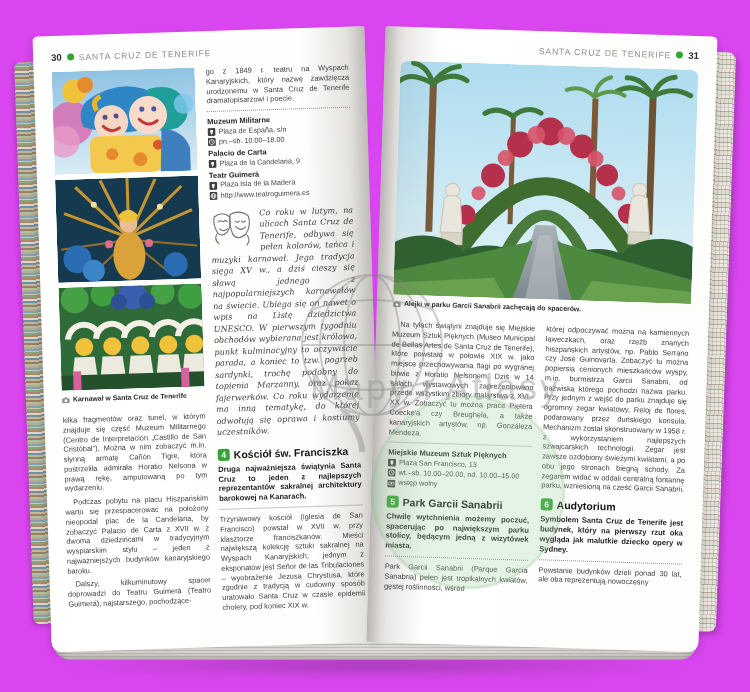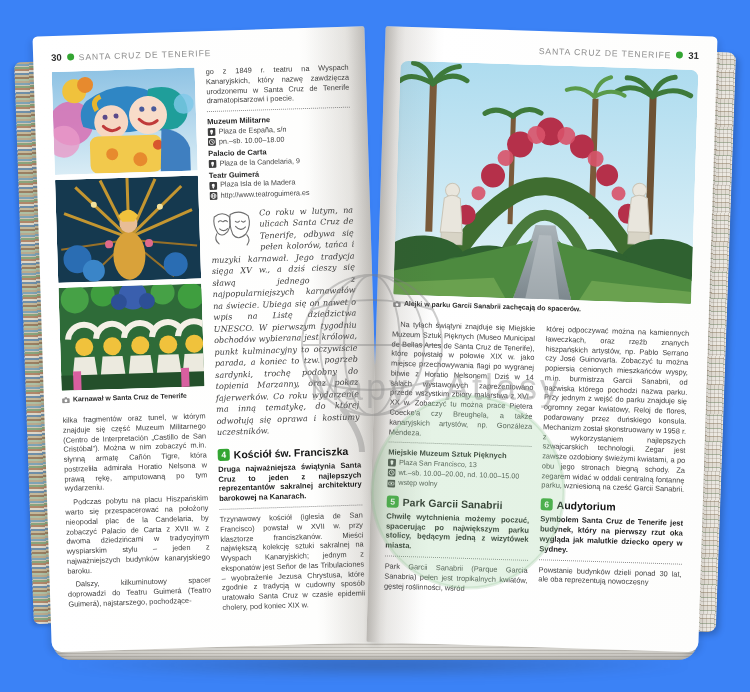--- a/index.html
+++ b/index.html
@@ -1,16 +1,16 @@
 <!DOCTYPE html>
 <html><head>
 <meta charset="utf-8">
 <style>
   html,body{margin:0;padding:0;background:#fff;}
-  .scene{position:relative;width:750px;height:692px;background:#3b82f6;overflow:hidden;
+  .scene{position:relative;width:750px;height:692px;background:#d946ef;overflow:hidden;
          font-family:"Liberation Sans",sans-serif;color:#3b3b3b;}
   
   .book-shadow{position:absolute;left:60px;top:652px;width:630px;height:26px;z-index:0;
     background:radial-gradient(ellipse at center,rgba(40,40,40,.30),rgba(0,0,0,0) 72%);filter:blur(5px);}
   .fore-left{position:absolute;left:24px;top:62px;width:20px;height:562px;z-index:1;
     transform:rotate(-2deg);border-radius:6px 0 0 6px;
     background:repeating-linear-gradient(178deg,
       #b9aa8e 0 2px,#7fa3b5 2px 4px,#cdc5b4 4px 5px,#89a57e 5px 7px,#b0876a 7px 9px,
       #ddd6c8 9px 11px,#6f8fa8 11px 13px,#c4b89a 13px 15px,#9a7f62 15px 17px,#aebfa4 17px 19px);
     box-shadow:-2px 2px 4px rgba(0,0,0,.18);}

